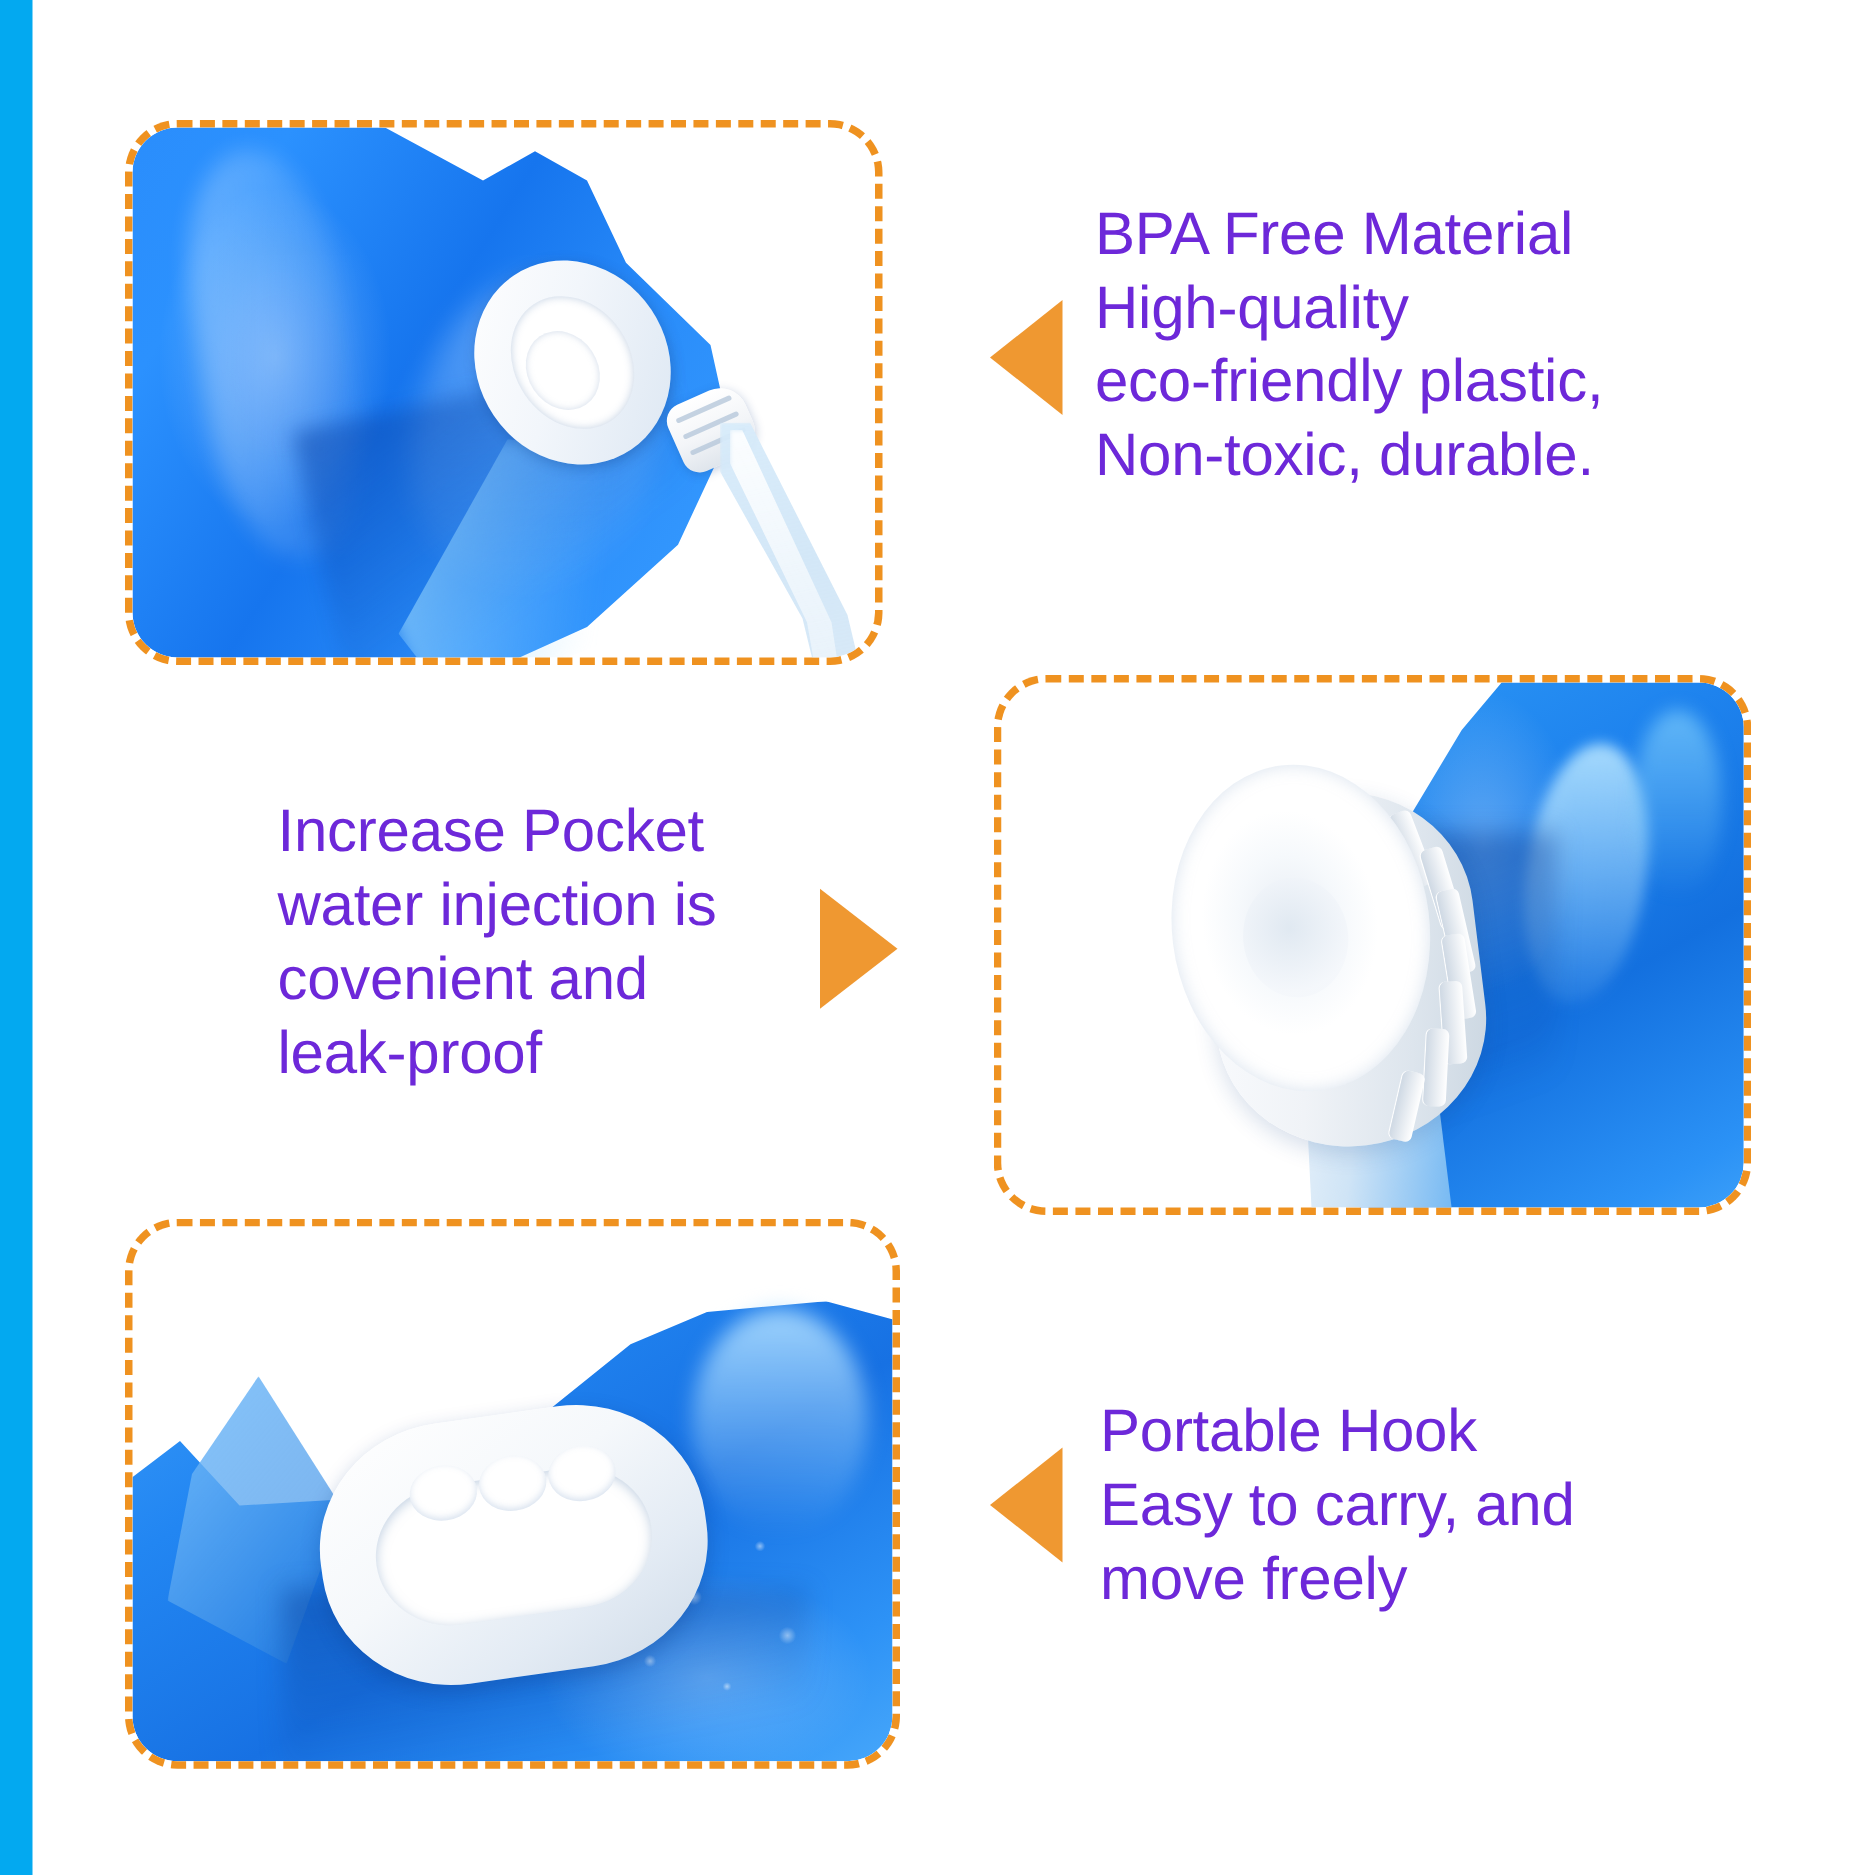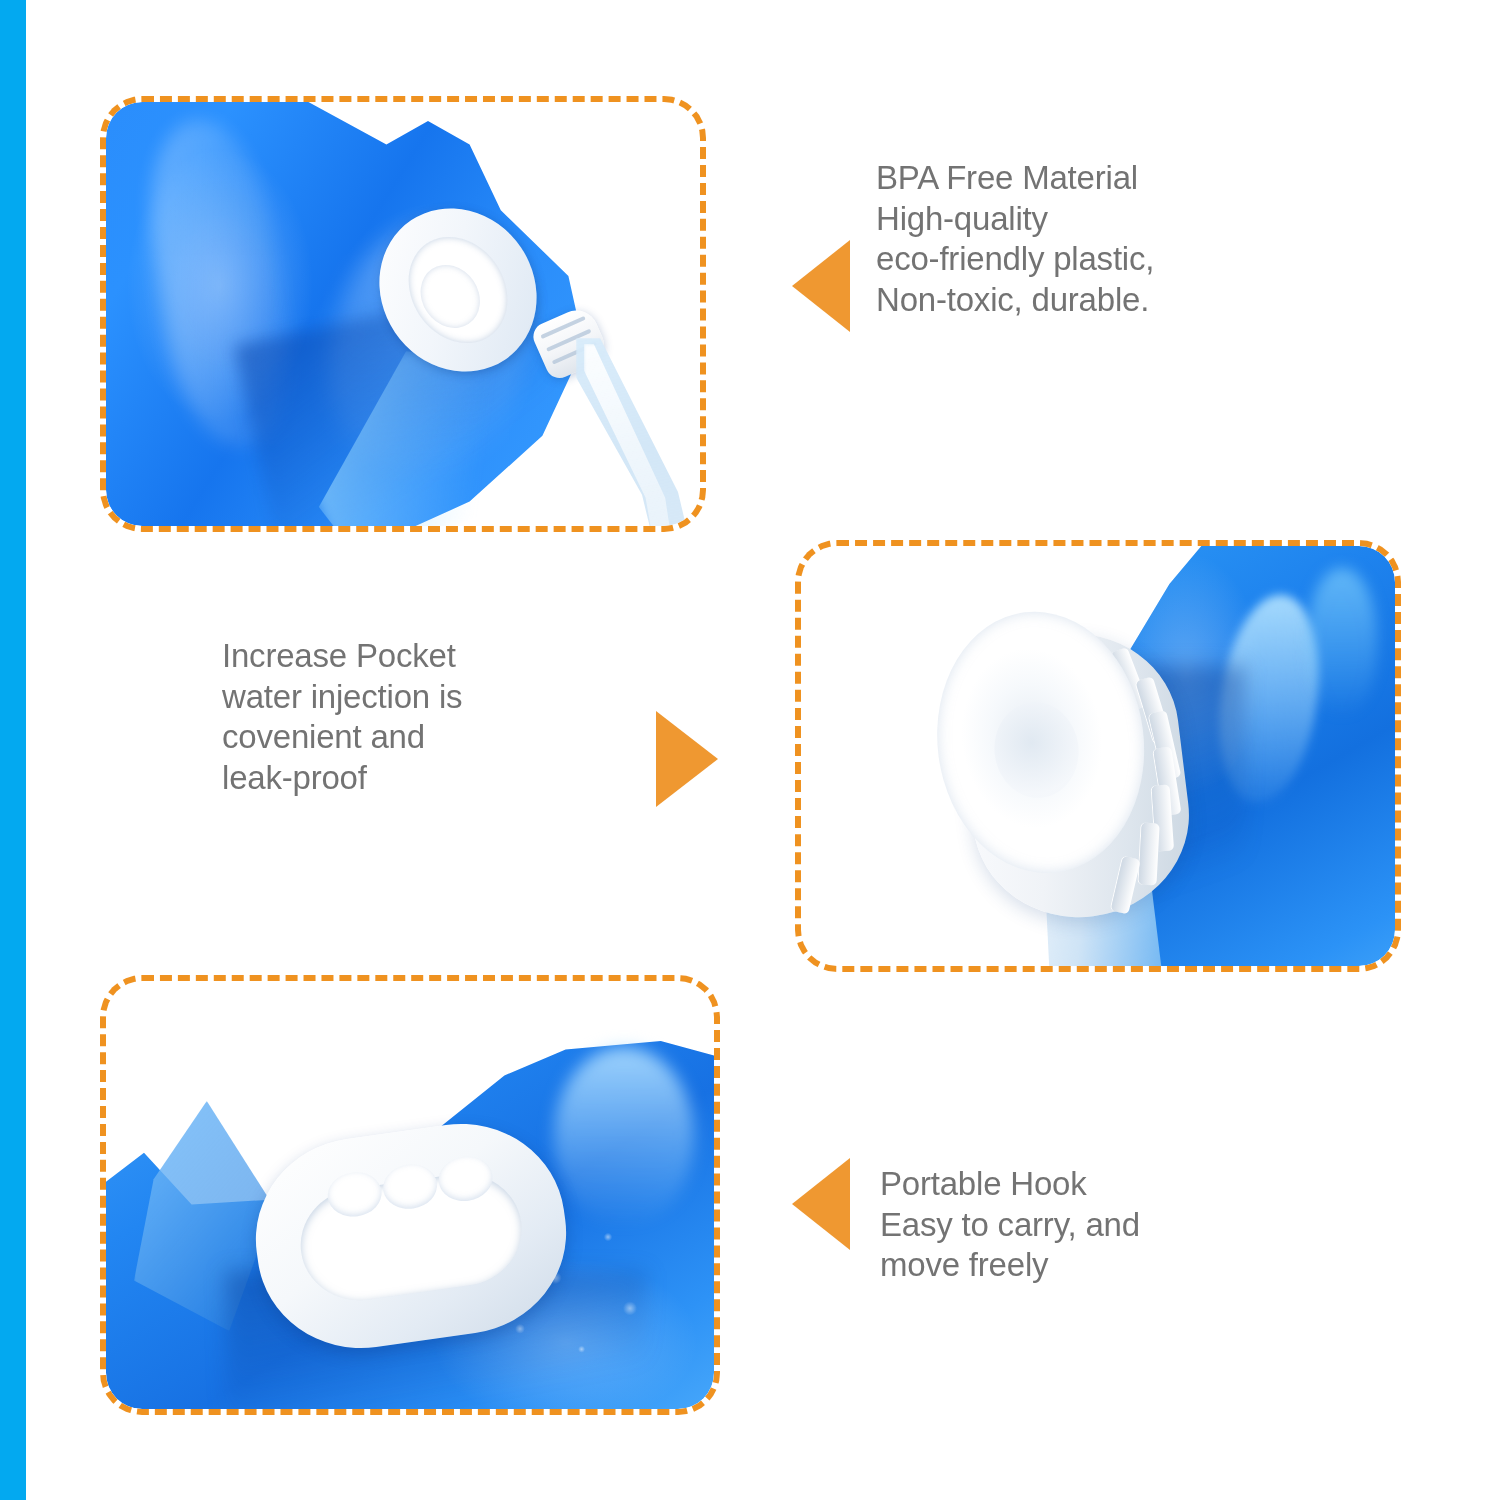--- a/index.html
+++ b/index.html
@@ -358,43 +358,42 @@
     border-bottom: 48px solid transparent;
     border-left: 62px solid #EF9831;
   }
   #arrow-bpa      { left: 792px;  top: 240px;  }
   #arrow-pocket   { left: 656px;  top: 711px;  }
   #arrow-hook     { left: 792px;  top: 1158px; }
 
   
   .caption {
     position: absolute;
-    color: #737373;
-    font-size: 33px;
+    color: #6d28d9;
+    font-size: 48px;
     line-height: 1.23;
     letter-spacing: -0.2px;
     white-space: pre-line;
   }
   #caption-bpa {
     left: 876px;
     top: 158px;
     width: 500px;
     text-align: left;
   }
   #caption-pocket {
     left: 222px;
     top: 636px;
     width: 418px;
   }
   #caption-hook {
     left: 880px;
     top: 1116px;
     width: 470px;
     text-align: left;
-    margin-top: 48px;
   }
 </style>
 </head>
 <body>
 
 <div id="left-accent-bar"></div>
 
 <div class="photo-panel" id="panel-pouring-bag">
   <div class="photo-stage">
     <div class="bag1-body"></div>

